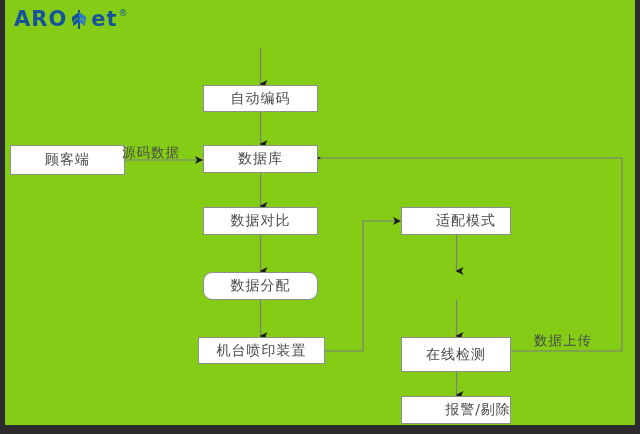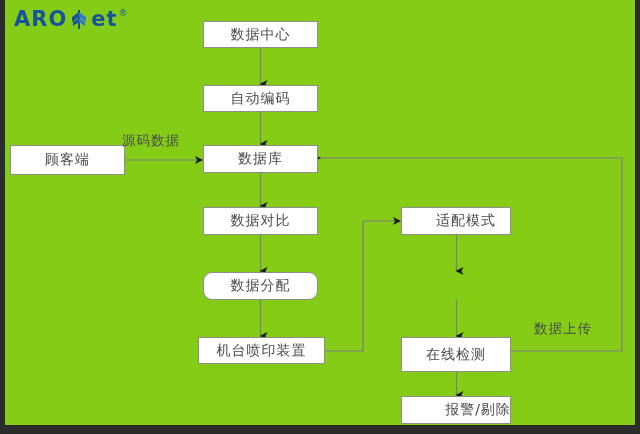--- a/index.html
+++ b/index.html
@@ -84,20 +84,21 @@
     justify-content: center;
     letter-spacing: 1px;
     white-space: nowrap;
   }
   .edge-label {
     position: absolute;
     font-size: 13.5px;
     color: #4a4a4a;
     letter-spacing: 1px;
     white-space: nowrap;
+    margin-top: 12px;
   }
   svg#wires {
     position: absolute;
     left: 0;
     top: 0;
     width: 640px;
     height: 434px;
     pointer-events: none;
   }
 </style>
@@ -157,23 +158,20 @@
       <line x1="456.5" y1="235" x2="456.5" y2="271" marker-end="url(#arrowDown)"></line>
 
       <line x1="456.5" y1="300" x2="456.5" y2="336" marker-end="url(#arrowDown)"></line>
 
       <line x1="456.5" y1="365" x2="456.5" y2="395" marker-end="url(#arrowDown)"></line>
 
       <path d="M511,351 L622,351 L622,158 L320,158" marker-end="url(#arrowLeft)"></path>
     </g>
   </svg>
 
-  <div class="node" style="left:203px;top:21px;width:115px;height:27px;">
-    <span>数据中心</span>
-  </div>
 
   <div class="node" style="left:203px;top:85px;width:115px;height:27px;">
     <span>自动编码</span>
   </div>
 
   <div class="node" style="left:10px;top:145px;width:115px;height:30px;">
     <span>顾客端</span>
   </div>
 
   <div class="node" style="left:203px;top:145px;width:115px;height:28px;">

